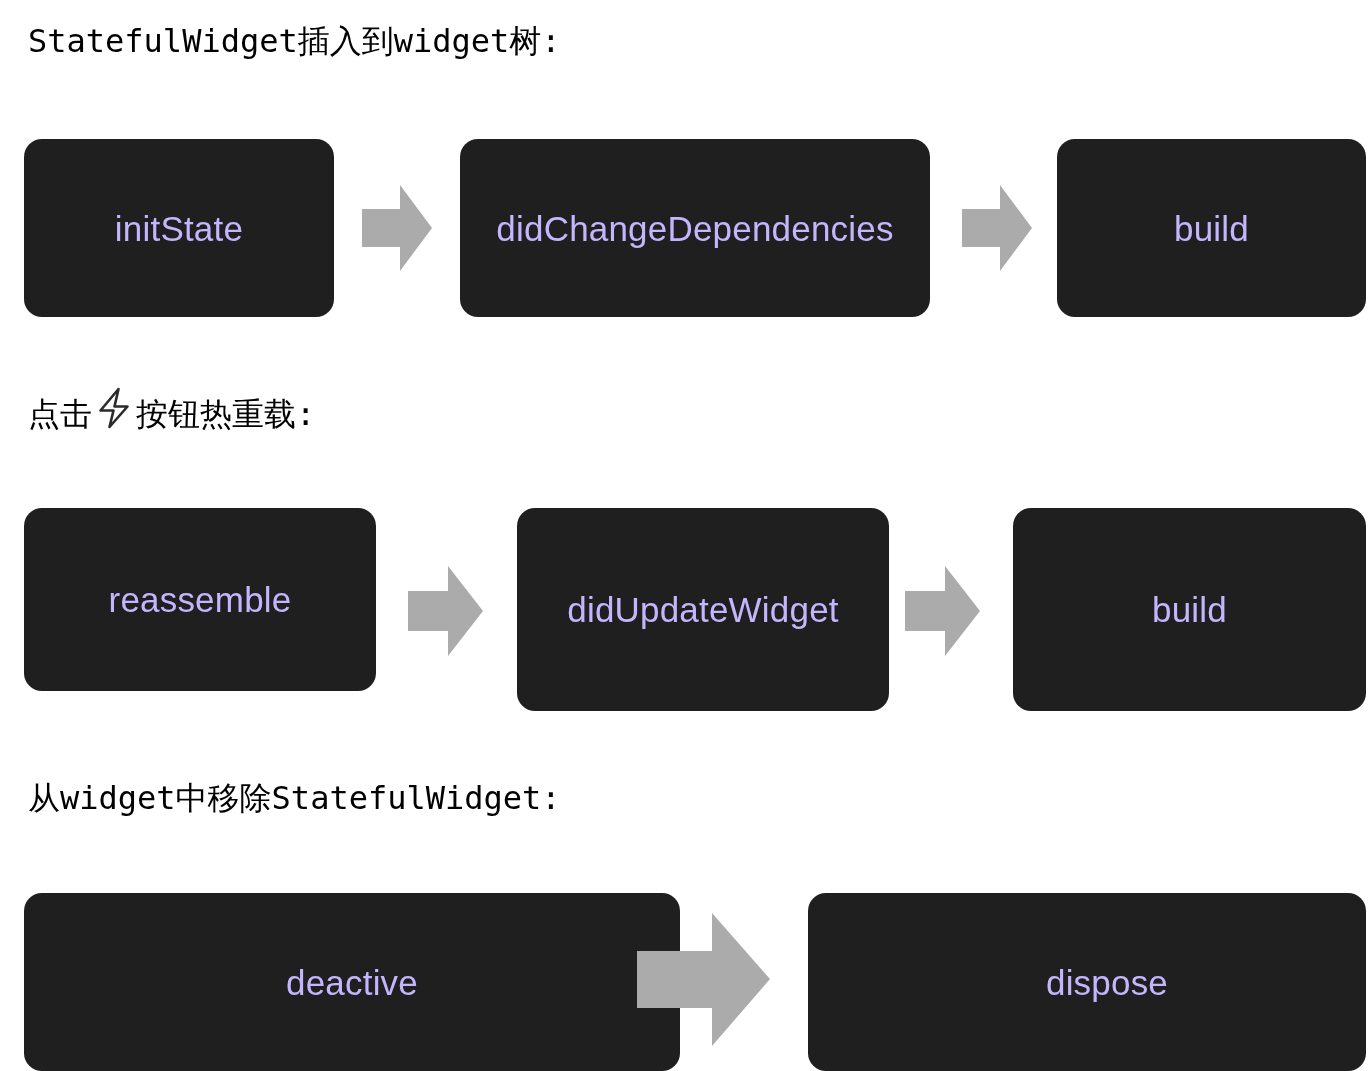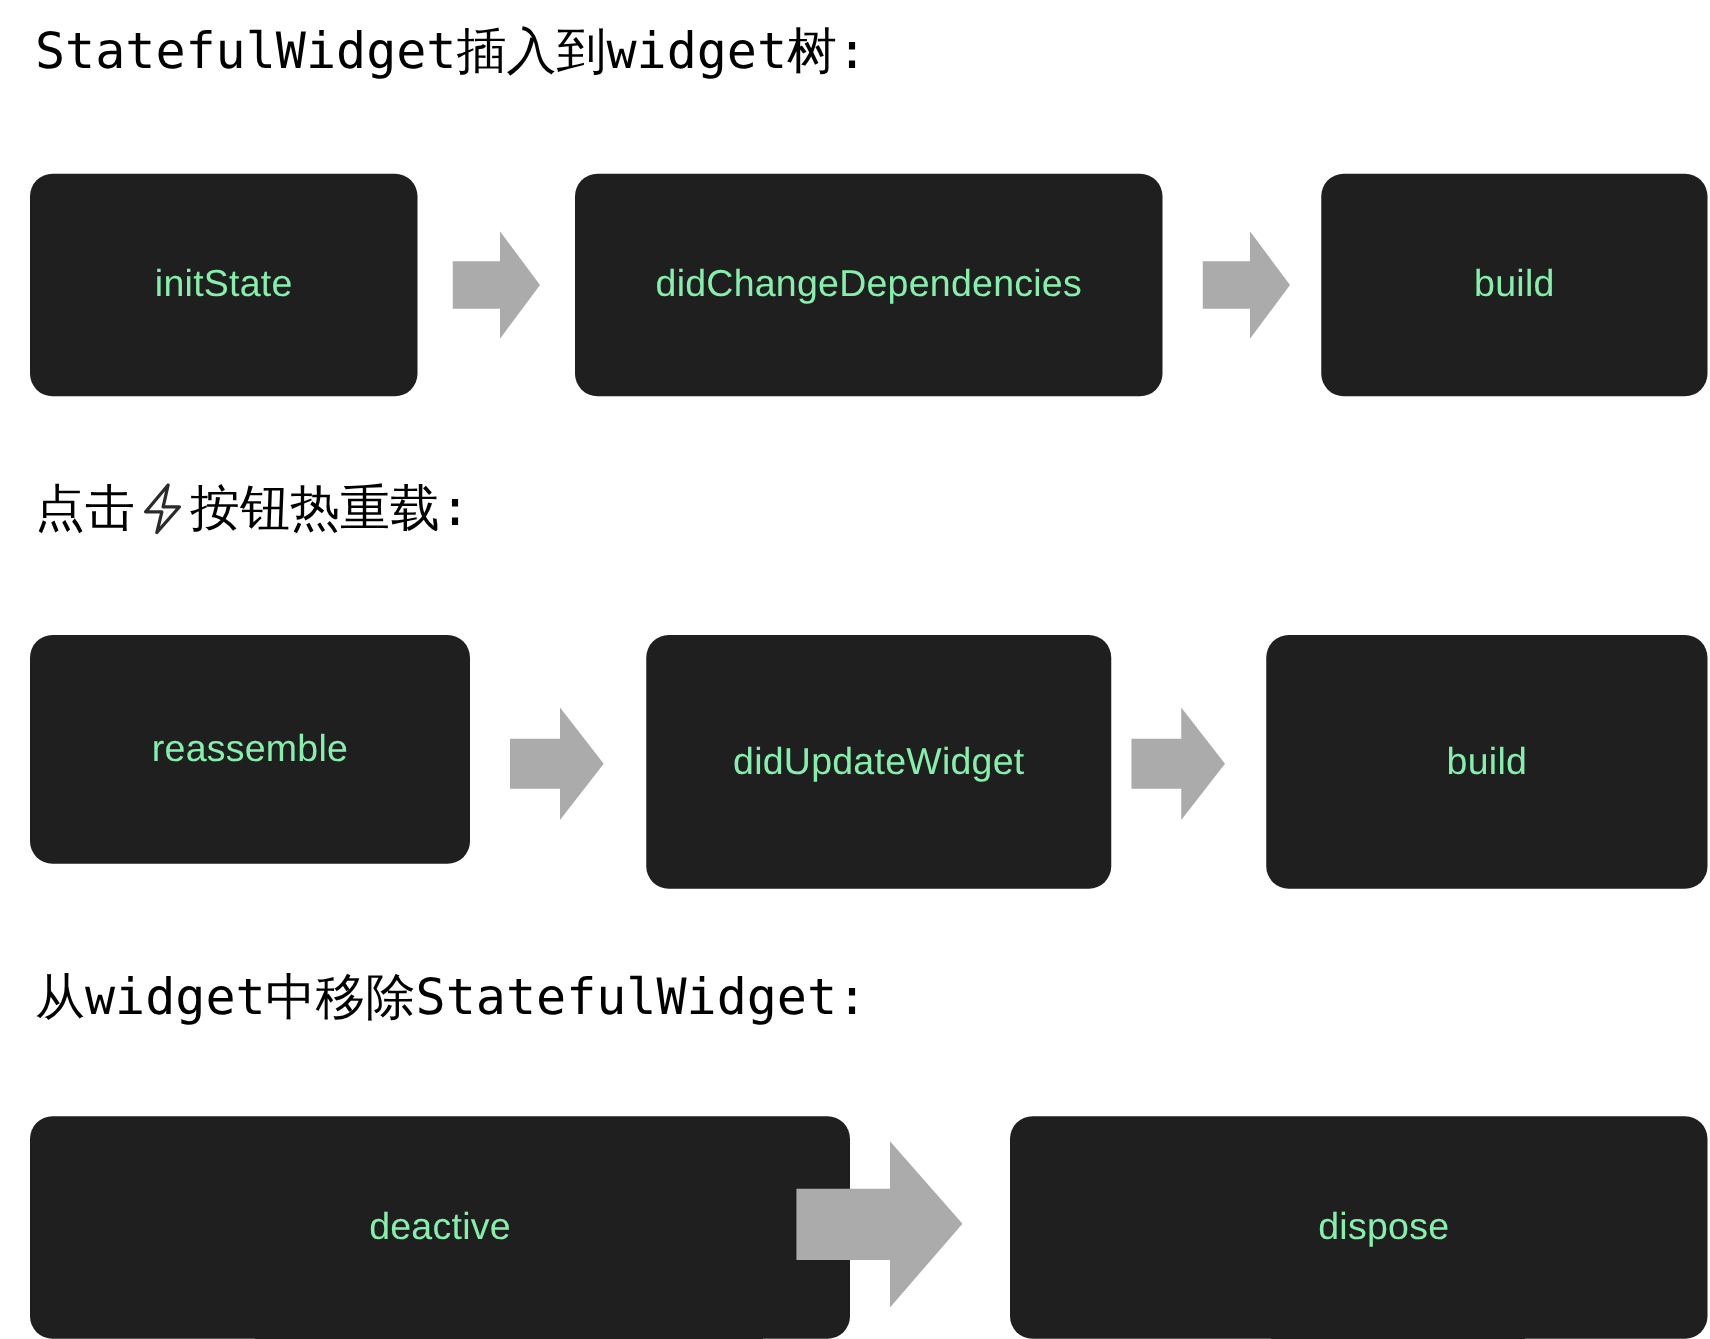--- a/index.html
+++ b/index.html
@@ -18,21 +18,21 @@
     position: absolute;
     inset: 0;
     width: 1368px;
     height: 1071px;
   }
 
   
   .heading {
     position: absolute;
     font-family: "DejaVu Sans Mono", "Liberation Mono", monospace;
-    font-size: 40px;
+    font-size: 32px;
     line-height: 1;
     color: #000000;
     white-space: nowrap;
     letter-spacing: 0px;
     display: flex;
     align-items: center;
   }
   .heading .txt { display: inline-block; }
 
   
@@ -49,23 +49,23 @@
   .node {
     position: absolute;
     background: #1f1f1f;
     border-radius: 18px;
     display: flex;
     align-items: center;
     justify-content: center;
     box-sizing: border-box;
   }
   .node .node-label {
-    color: #86efac;
+    color: #c4b5fd;
     font-family: "Liberation Sans", sans-serif;
-    font-size: 30px;
+    font-size: 35px;
     font-weight: 400;
     line-height: 1;
     white-space: nowrap;
     letter-spacing: 0.2px;
   }
 
   
   .arrow {
     position: absolute;
   }
@@ -97,21 +97,21 @@
   <div class="arrow" style="left:962px; top:185px; width:70px; height:86px;">
     <svg viewBox="0 0 70 86" preserveAspectRatio="none" aria-hidden="true">
       <polygon points="0,24 38,24 38,0 70,43 38,86 38,62 0,62" fill="#ababab"></polygon>
     </svg>
   </div>
 
   <div class="node" style="left:1057px; top:139px; width:309px; height:178px;">
     <span class="node-label">build</span>
   </div>
 
-  <div class="heading" style="left:28px; top:384px; height:46px;">
+  <div class="heading" style="left:28px; top:384px; height:46px;align-items:flex-end;">
     <span class="txt">点击</span>
     <span class="bolt-icon">
       <svg viewBox="0 0 40 44" aria-hidden="true">
         <path d="M24.5 3 L6.5 24.5 L19.5 24.5 L15.5 41 L33.5 20.5 L20.5 20.5 Z" fill="none" stroke="#2b2b2b" stroke-width="2.6" stroke-linejoin="round" stroke-linecap="round"></path>
       </svg>
     </span>
     <span class="txt">按钮热重载:</span>
   </div>
 
   <div class="node" style="left:24px; top:508px; width:352px; height:183px;">

